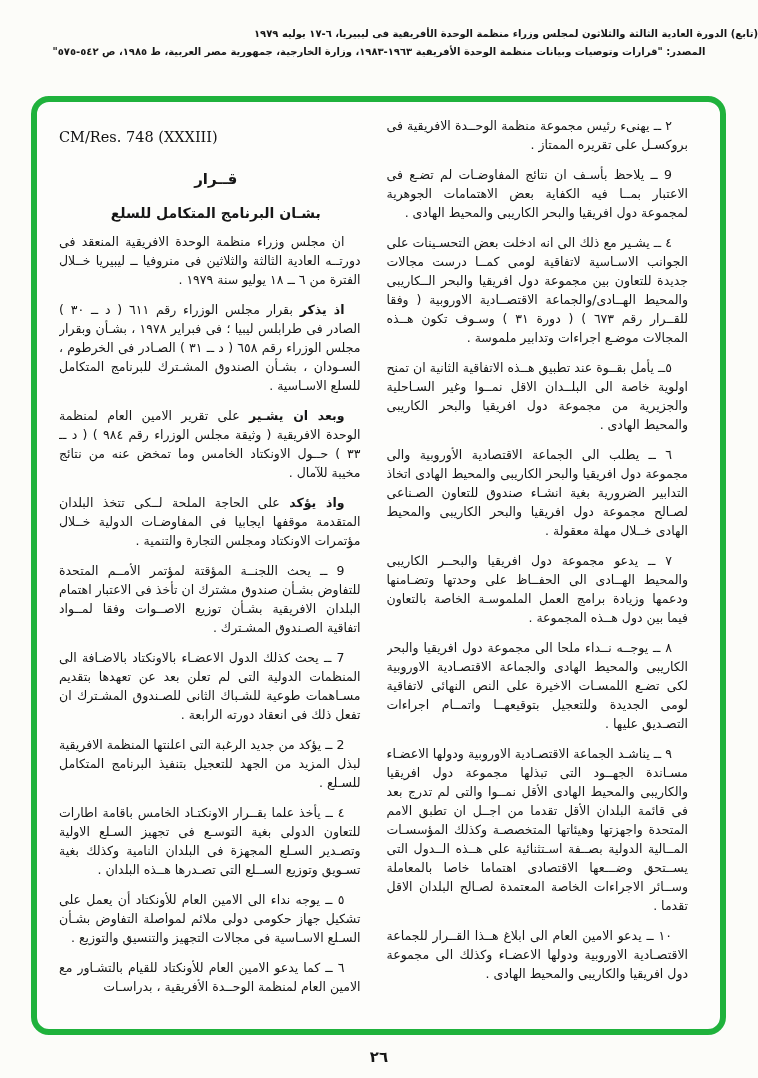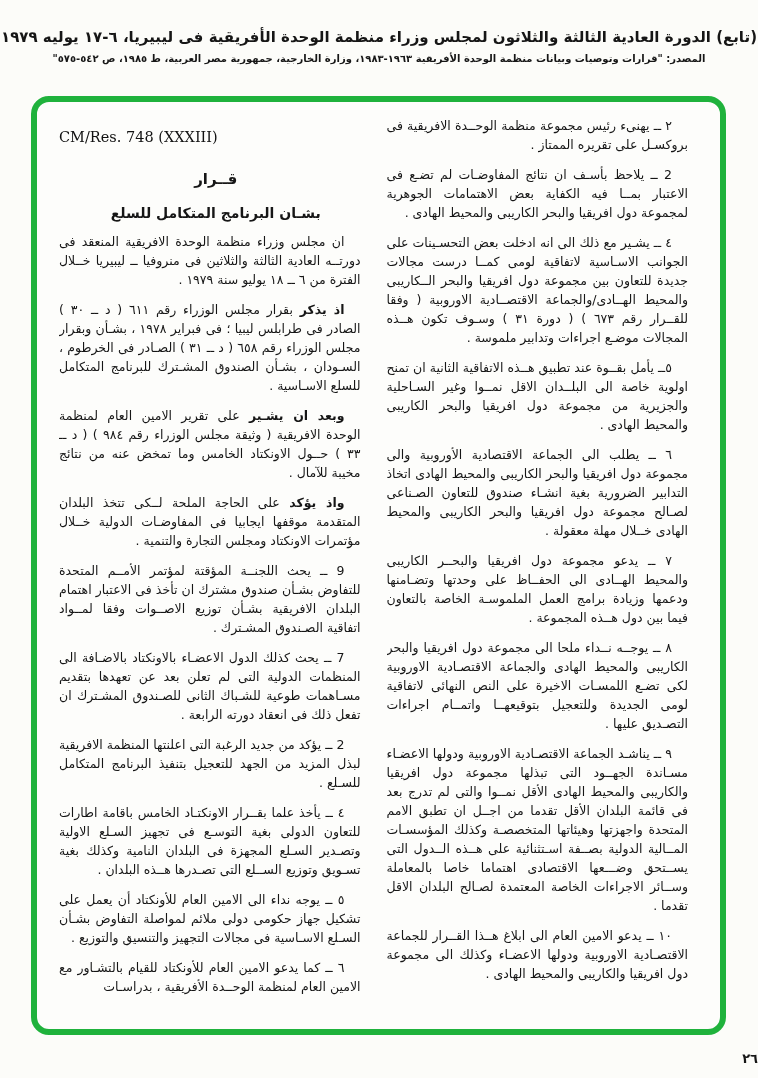--- a/index.html
+++ b/index.html
@@ -13,22 +13,23 @@
     color: #161616;
     overflow: hidden;
   }
   .header {
     direction: rtl;
     text-align: center;
     padding-top: 28px;
   }
   .header-line1 {
     font-weight: bold;
-    font-size: 15px;
+    font-size: 10px;
     letter-spacing: 0.2px;
+    text-align: right;
   }
   .header-line2 {
     font-weight: bold;
     font-size: 10px;
     margin-top: 7px;
   }
   .res-box {
     position: absolute;
     left: 31px;
     top: 96px;
@@ -74,23 +75,23 @@
   }
   .para {
     margin: 0 12px 11px 0;
     text-indent: 16px;
   }
   .para b { font-weight: bold; }
   .page-number {
     position: absolute;
     left: 0; right: 0;
     bottom: 12px;
-    text-align: right;
+    text-align: center;
     font-weight: bold;
-    font-size: 13px;
+    font-size: 15px;
   }
 </style>
 </head>
 <body style="color: rgb(22, 22, 22);">
 
 <div class="header">
   <div class="header-line1">(تابع) الدورة العادية الثالثة والثلاثون لمجلس وزراء منظمة الوحدة الأفريقية فى ليبيريا، ٦-١٧ يوليه ١٩٧٩</div>
   <div class="header-line2">المصدر: "قرارات وتوصيات وبيانات منظمة الوحدة الأفريقية ١٩٦٣-١٩٨٣، وزارة الخارجية، جمهورية مصر العربية، ط ١٩٨٥، ص ٥٤٢-٥٧٥"</div>
 </div>
 
@@ -108,21 +109,21 @@
         <div class="para" dir="rtl">7 ــ يحث كذلك الدول الاعضـاء بالاونكتاد بالاضـافة الى المنظمات الدولية التى لم تعلن بعد عن تعهدها بتقديم مسـاهمات طوعية للشـباك الثانى للصـندوق المشـترك ان تفعل ذلك فى انعقاد دورته الرابعة .</div>
         <div class="para" dir="rtl">2 ــ يؤكد من جديد الرغبة التى اعلنتها المنظمة الافريقية لبذل المزيد من الجهد للتعجيل بتنفيذ البرنامج المتكامل للسـلع .</div>
         <div class="para" dir="rtl">٤ ــ يأخذ علما بقــرار الاونكتـاد الخامس باقامة اطارات للتعاون الدولى بغية التوسـع فى تجهيز السـلع الاولية وتصـدير السـلع المجهزة فى البلدان النامية وكذلك بغية تسـويق وتوزيع الســلع التى تصـدرها هــذه البلدان .</div>
         <div class="para" dir="rtl">٥ ــ يوجه نداء الى الامين العام للأونكتاد أن يعمل على تشكيل جهاز حكومى دولى ملائم لمواصلة التفاوض بشـأن السـلع الاسـاسية فى مجالات التجهيز والتنسيق والتوزيع .</div>
         <div class="para" dir="rtl">٦ ــ كما يدعو الامين العام للأونكتاد للقيام بالتشـاور مع الامين العام لمنظمة الوحــدة الأفريقية ، بدراسـات</div>
       </div>
   </div>
   <div class="col">
     <div id="right-paras">
         <div class="para" dir="rtl">٢ ــ يهنىء رئيس مجموعة منظمة الوحــدة الافريقية فى بروكسـل على تقريره الممتاز .</div>
-        <div class="para" dir="rtl">2 ــ يلاحظ بأسـف ان نتائج المفاوضـات لم تضـع فى الاعتبار بمــا فيه الكفاية بعض الاهتمامات الجوهرية لمجموعة دول افريقيا والبحر الكاريبى والمحيط الهادى .</div>
+        <div class="para" dir="rtl">9 ــ يلاحظ بأسـف ان نتائج المفاوضـات لم تضـع فى الاعتبار بمــا فيه الكفاية بعض الاهتمامات الجوهرية لمجموعة دول افريقيا والبحر الكاريبى والمحيط الهادى .</div>
         <div class="para" dir="rtl">٤ ــ يشـير مع ذلك الى انه ادخلت بعض التحسـينات على الجوانب الاسـاسية لاتفاقية لومى كمــا درست مجالات جديدة للتعاون بين مجموعة دول افريقيا والبحر الــكاريبى والمحيط الهــادى/والجماعة الاقتصــادية الاوروبية ( وفقا للقــرار رقم ٦٧٣ ) ( دورة ٣١ ) وسـوف تكون هــذه المجالات موضـع اجراءات وتدابير ملموسة .</div>
         <div class="para" dir="rtl">٥ــ يأمل بقــوة عند تطبيق هــذه الاتفاقية الثانية ان تمنح اولوية خاصة الى البلــدان الاقل نمــوا وغير السـاحلية والجزيرية من مجموعة دول افريقيا والبحر الكاريبى والمحيط الهادى .</div>
         <div class="para" dir="rtl">٦ ــ يطلب الى الجماعة الاقتصادية الأوروبية والى مجموعة دول افريقيا والبحر الكاريبى والمحيط الهادى اتخاذ التدابير الضرورية بغية انشـاء صندوق للتعاون الصـناعى لصـالح مجموعة دول افريقيا والبحر الكاريبى والمحيط الهادى خــلال مهلة معقولة .</div>
         <div class="para" dir="rtl">٧ ــ يدعو مجموعة دول افريقيا والبحــر الكاريبى والمحيط الهــادى الى الحفــاظ على وحدتها وتضـامنها ودعمها وزيادة برامج العمل الملموسـة الخاصة بالتعاون فيما بين دول هــذه المجموعة .</div>
         <div class="para" dir="rtl">٨ ــ يوجــه نــداء ملحا الى مجموعة دول افريقيا والبحر الكاريبى والمحيط الهادى والجماعة الاقتصـادية الاوروبية لكى تضـع اللمسـات الاخيرة على النص النهائى لاتفاقية لومى الجديدة وللتعجيل بتوقيعهــا واتمــام اجراءات التصـديق عليها .</div>
         <div class="para" dir="rtl">٩ ــ يناشـد الجماعة الاقتصـادية الاوروبية ودولها الاعضـاء مسـاندة الجهــود التى تبذلها مجموعة دول افريقيا والكاريبى والمحيط الهادى الأقل نمــوا والتى لم تدرج بعد فى قائمة البلدان الأقل تقدما من اجــل ان تطبق الامم المتحدة واجهزتها وهيئاتها المتخصصـة وكذلك المؤسسـات المــالية الدولية بصــفة اسـتثنائية على هــذه الــدول التى يســتحق وضـــعها الاقتصادى اهتماما خاصا بالمعاملة وســائر الاجراءات الخاصة المعتمدة لصـالح البلدان الاقل تقدما .</div>
         <div class="para" dir="rtl">١٠ ــ يدعو الامين العام الى ابلاغ هــذا القــرار للجماعة الاقتصـادية الاوروبية ودولها الاعضـاء وكذلك الى مجموعة دول افريقيا والكاريبى والمحيط الهادى .</div>
       </div>
   </div>
 </div>

